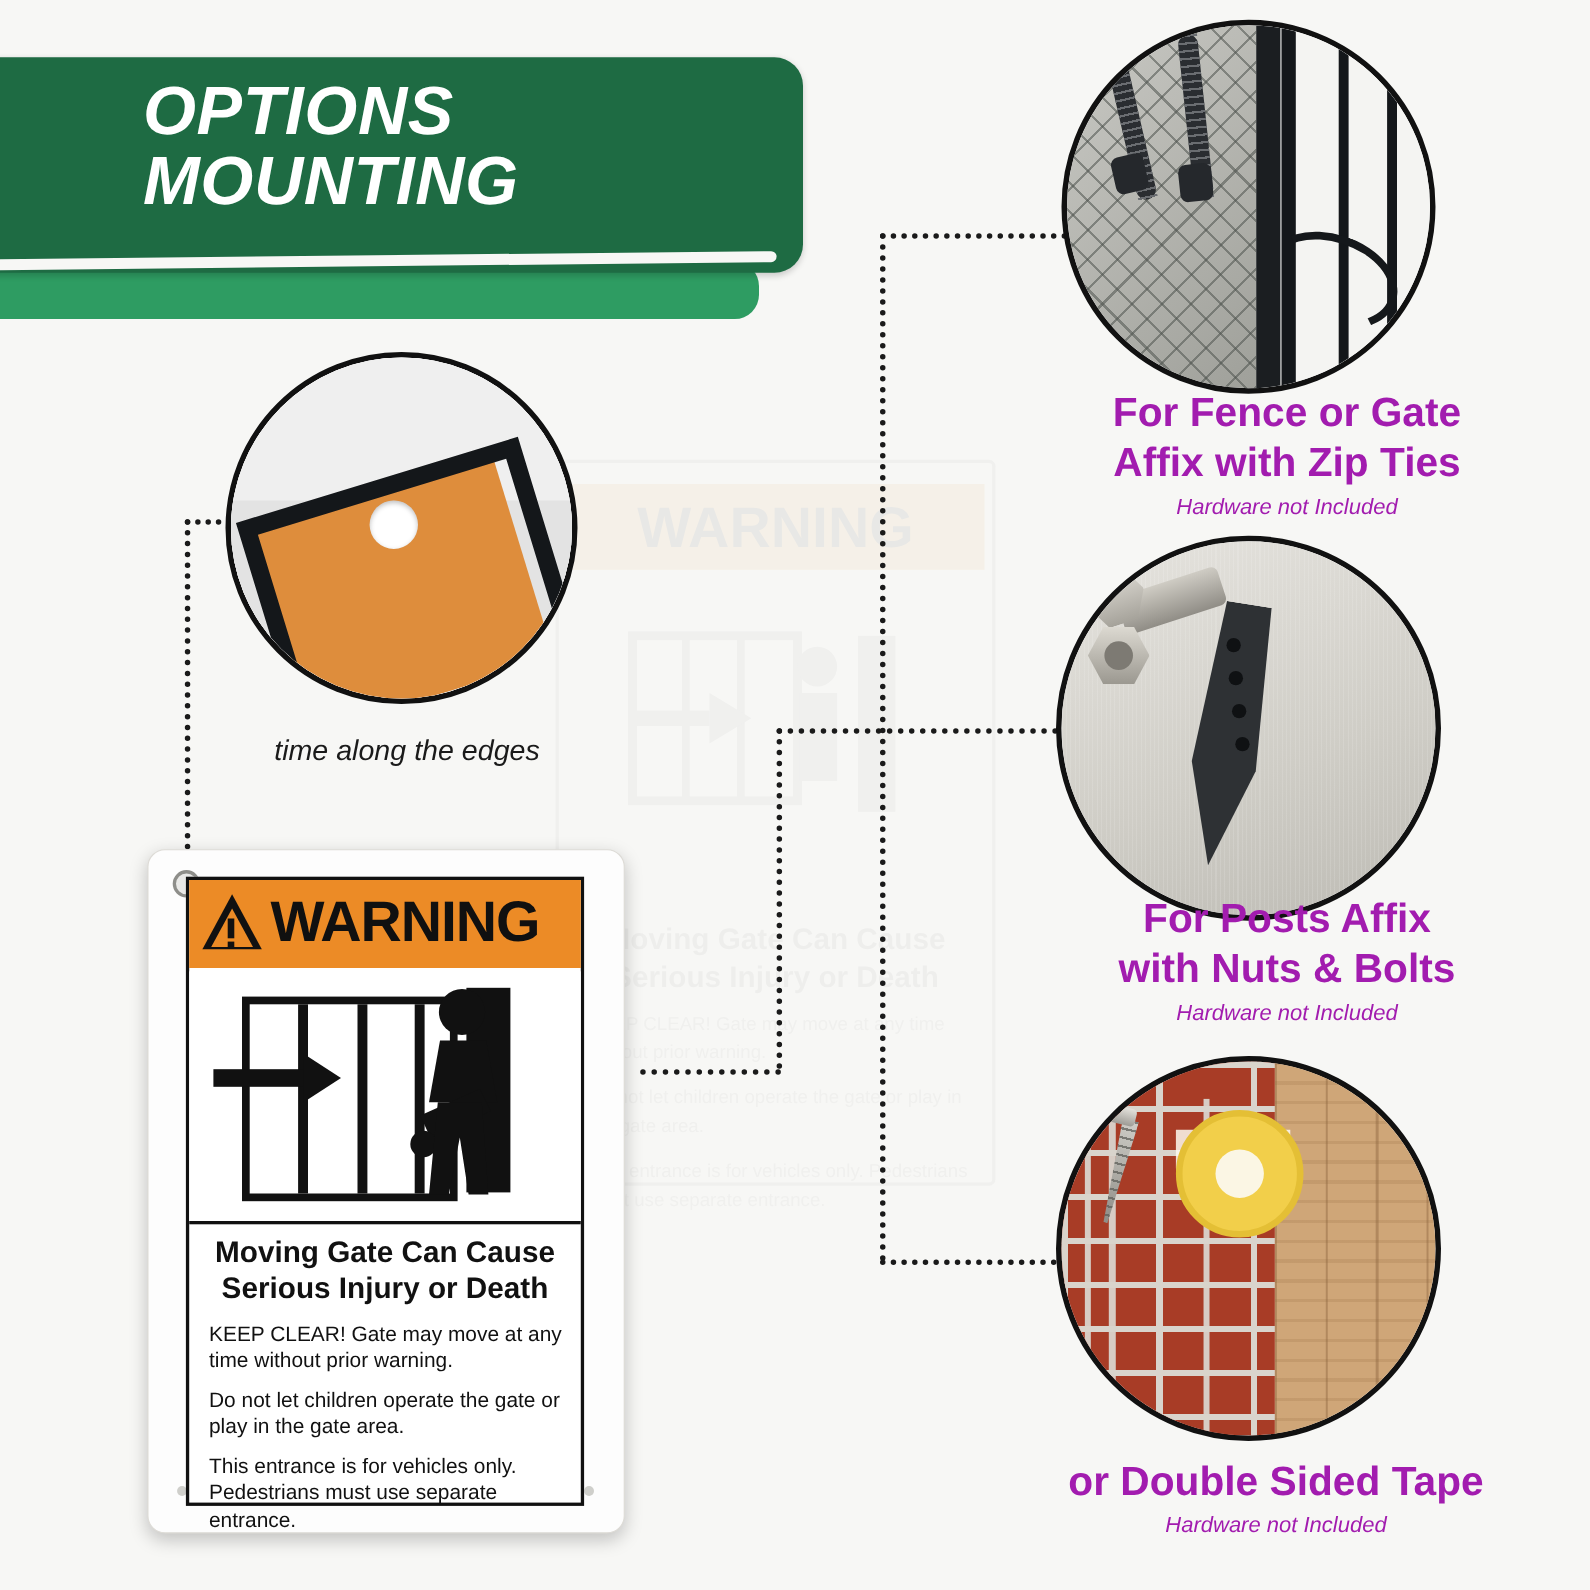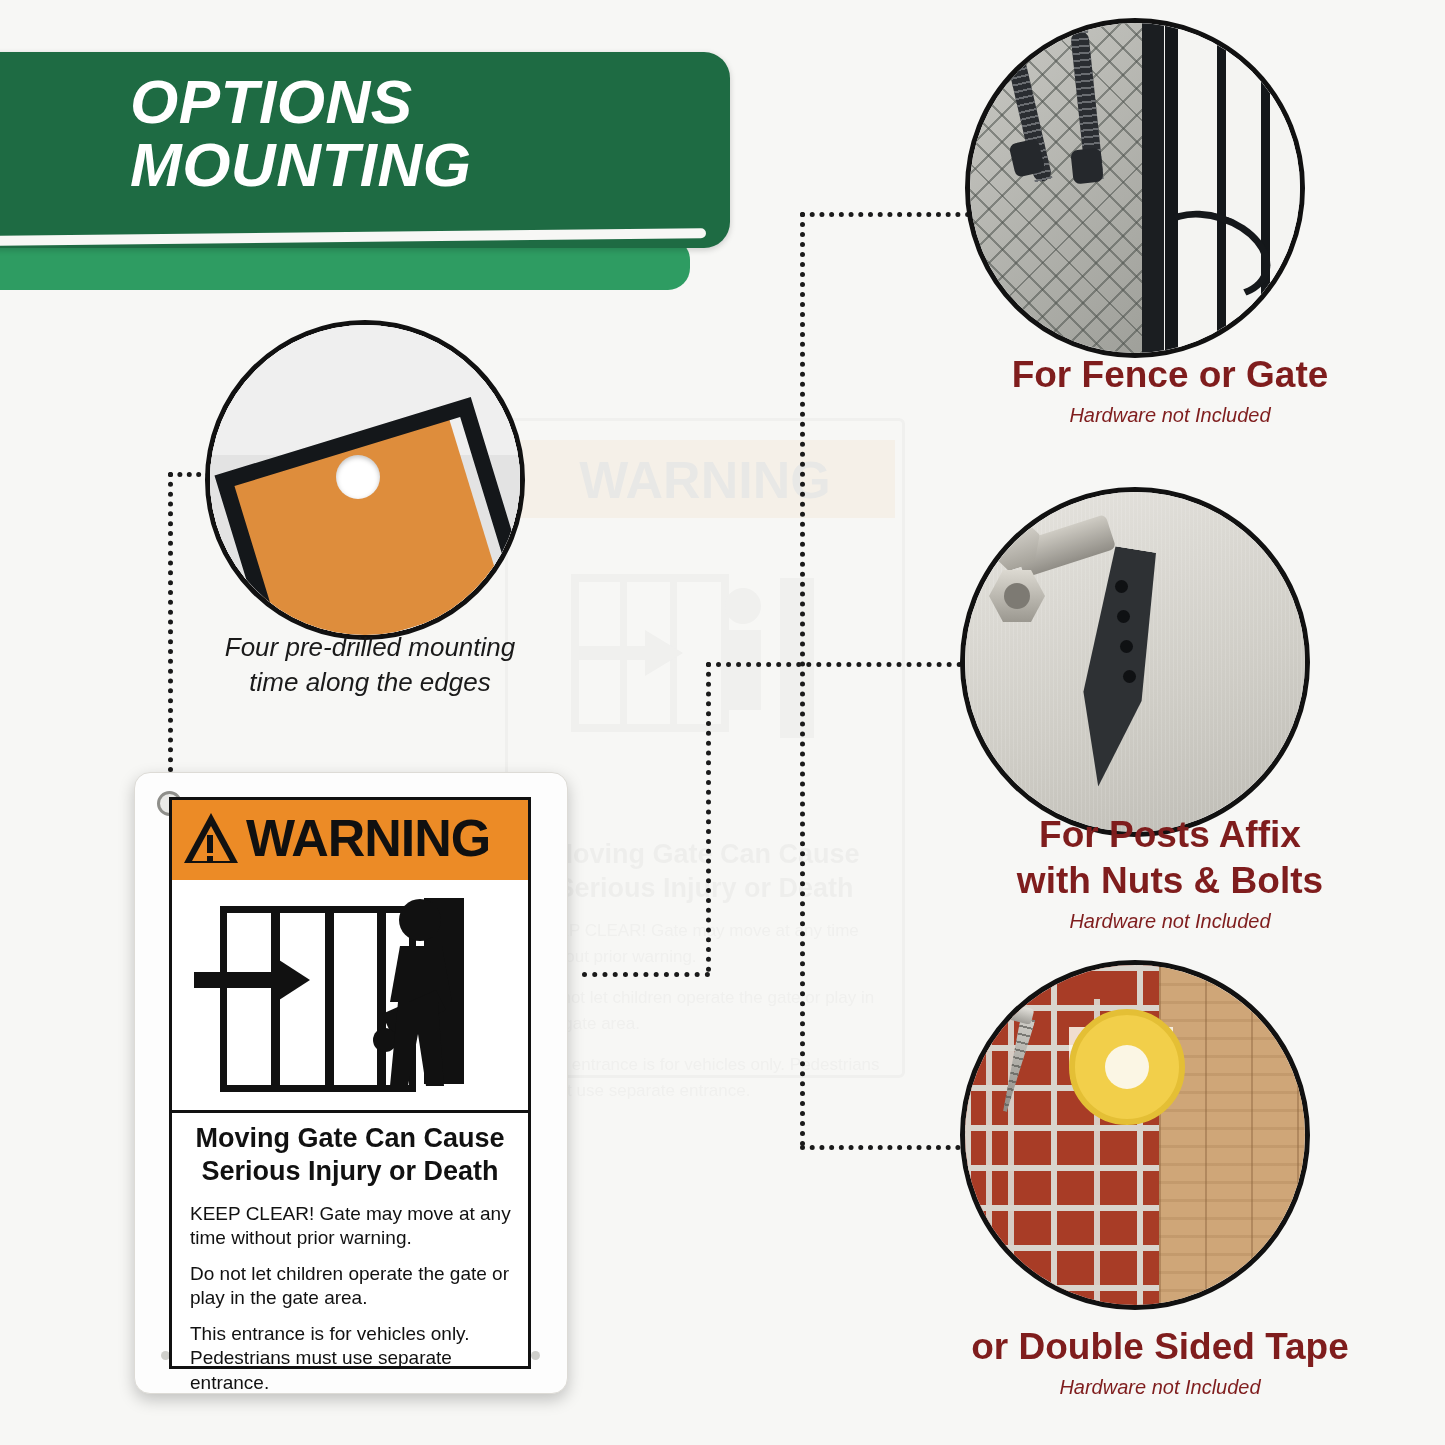--- a/index.html
+++ b/index.html
@@ -133,21 +133,21 @@
   .b-hole{left:205px;top:320px;width:310px;height:310px;}
   .hole-bg{position:absolute;inset:0;background:#ffffff;}
   .hole-paper{position:absolute;left:-40px;top:-40px;width:420px;height:300px;background:#efefef;
     border-radius:0 0 60% 0;}
   .hole-shadow{position:absolute;left:-40px;top:130px;width:420px;height:220px;background:#e3e3e3;}
   .hole-sign{position:absolute;left:40px;top:112px;width:230px;height:200px;background:#de8d3c;transform:rotate(-17deg);}
   .hole-frame{position:absolute;left:34px;top:106px;width:236px;height:210px;border:16px solid #14171a;transform:rotate(-17deg);}
   .hole-dot{position:absolute;left:126px;top:130px;width:44px;height:44px;border-radius:50%;background:#ffffff;box-shadow:inset 0 2px 5px rgba(0,0,0,.25);}
 
   
-  .cap{position:absolute;text-align:center;color:#7f1d1d;}
+  .cap{position:absolute;text-align:center;color:#a21caf;}
   .cap-title{font-size:37px;font-weight:bold;line-height:1.24;}
   .cap-sub{font-size:20px;font-style:italic;margin-top:6px;}
   .cap-left{position:absolute;left:170px;top:630px;width:400px;text-align:center;
     font-size:26px;font-style:italic;color:#1a1a1a;line-height:1.35;}
 
   
   .sign{
     position:absolute;left:134px;top:772px;width:432px;height:620px;
     background:#fdfdfd;border-radius:16px;
     box-shadow:0 6px 16px rgba(0,0,0,.22);
@@ -241,20 +241,21 @@
     <div class="tie t1"></div>
     <div class="tie-rid"></div>
     <div class="tie t2"></div>
     <div class="tie-rid2"></div>
     <div class="tie-head h1"></div>
     <div class="tie-head h2"></div>
   </div>
   <div class="cap" style="left:940px;top:352px;width:460px;">
     <div class="cap-title">
       <span>For Fence or Gate</span><br>
+      <span>Affix with Zip Ties</span>
     </div>
     <div class="cap-sub">Hardware not Included</div>
   </div>
 
   <div class="bubble b-bolt">
     <div class="bolt-bg"></div>
     <div class="bolt-grain"></div>
     <div class="bolt-spike"></div>
     <div class="bolt-hole bh1"></div>
     <div class="bolt-hole bh2"></div>
@@ -292,21 +293,21 @@
 
   <div class="bubble b-hole">
     <div class="hole-bg"></div>
     <div class="hole-paper"></div>
     <div class="hole-shadow"></div>
     <div class="hole-sign"></div>
     <div class="hole-frame"></div>
     <div class="hole-dot"></div>
   </div>
   <div class="cap-left">
-    <span>Four pre-drilled mounting</span><br>
+    <br>
     <span>time along the edges</span>
   </div>
 
   <div class="sign">
     <div class="sign-hole sh-tl"></div>
     <div class="sign-dot sd-bl"></div>
     <div class="sign-dot sd-br"></div>
 
     <div class="sign-inner">
       <div class="sign-band">

